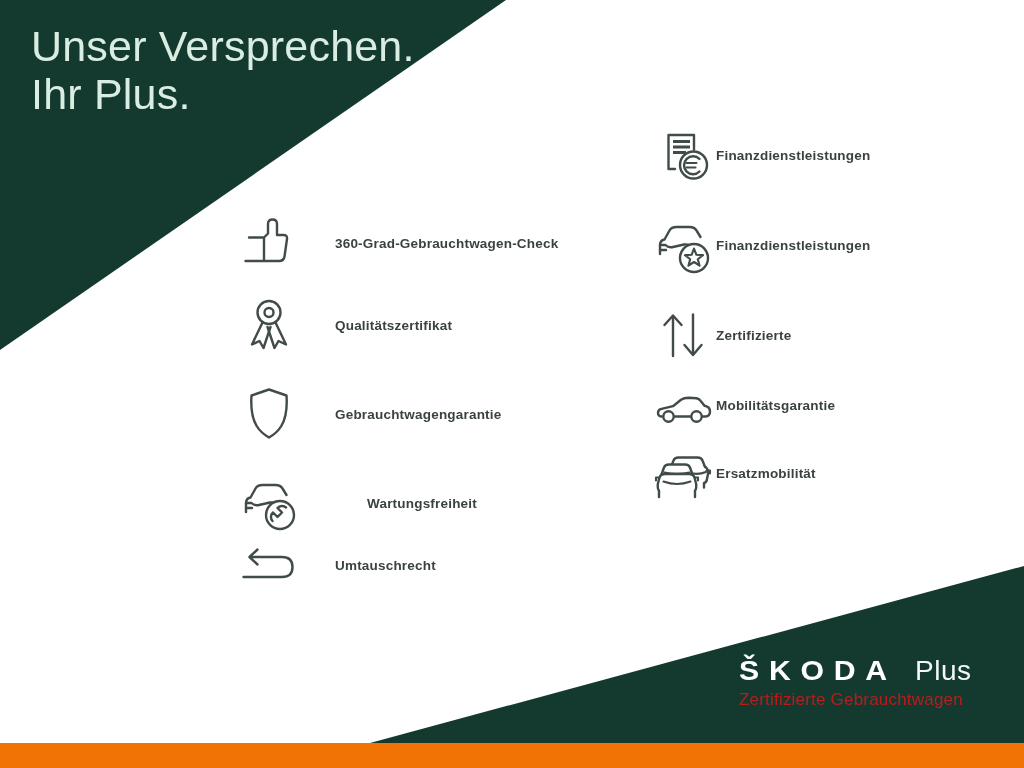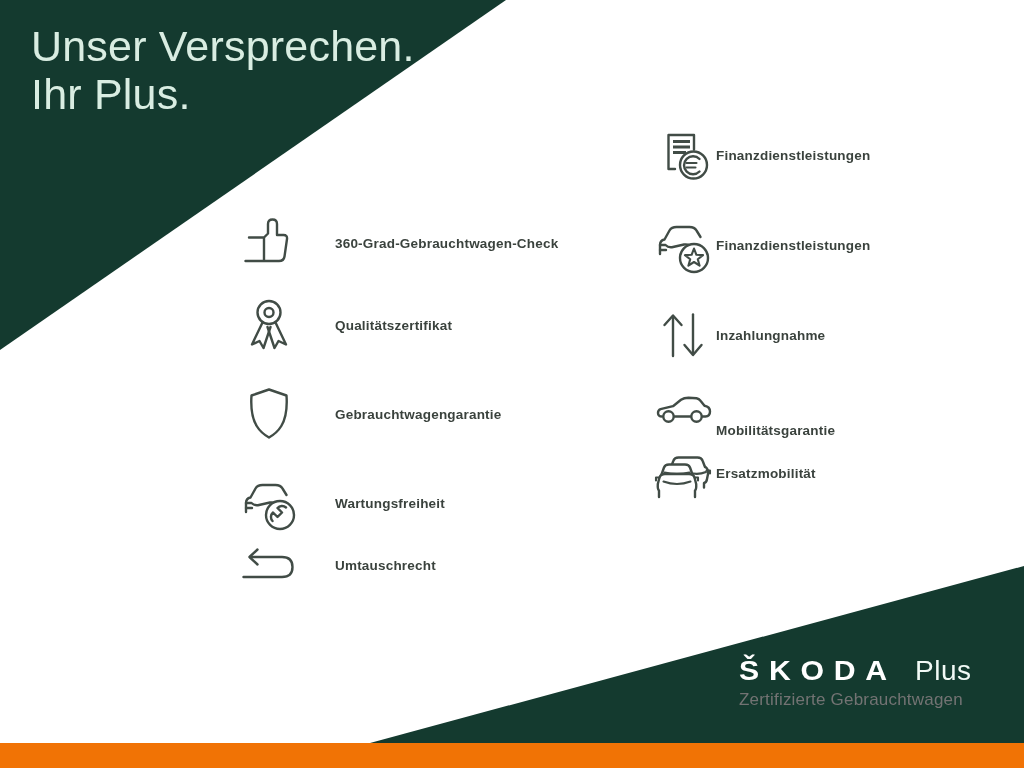--- a/index.html
+++ b/index.html
@@ -37,32 +37,32 @@
   .logo-block{ position:absolute; left:739px; top:656px; color:#ffffff; }
   .logo-line{ position:relative; height:32px; }
   .logo-brand{
     display:inline-block; font-size:28px; font-weight:700; letter-spacing:9px;
     transform:scaleX(1.08); transform-origin:left center; line-height:30px;
   }
   .logo-suffix{
     position:absolute; left:176px; top:0; font-size:28px; font-weight:400; line-height:30px;
     letter-spacing:0.5px; color:#F2FAF6;
   }
-  .logo-tagline{ font-size:17px; font-weight:400; color:#737373; letter-spacing:0.2px; margin-top:2px; }
+  .logo-tagline{ font-size:17px; font-weight:400; color:#b91c1c; letter-spacing:0.2px; margin-top:2px; }
 
   
   #row-l1{ left:236px; top:210px;justify-content:flex-end; }
   #row-l2{ left:236px; top:292px; }
   #row-l3{ left:236px; top:381px;text-align:center; }
-  #row-l4{ left:236px; top:470px; }
+  #row-l4{ left:236px; top:470px;gap:32px; }
   #row-l5{ left:236px; top:532px; }
   #row-r1{ left:650px; top:122px; }
   #row-r2{ left:650px; top:212px; }
   #row-r3{ left:650px; top:302px; }
-  #row-r4{ left:650px; top:372px;align-items:flex-end; }
+  #row-r4{ left:650px; top:372px; }
   #row-r5{ left:650px; top:440px; }
 </style>
 </head>
 <body>
 
 <div id="stage">
 
   <svg id="bg-shapes" viewBox="0 0 1024 768" preserveAspectRatio="none">
     <polygon points="0,0 506,0 0,350" fill="#143A2F"></polygon>
     <polygon points="370,743 1024,566 1024,743" fill="#143A2F"></polygon>
@@ -157,21 +157,21 @@
 
   <div class="service-row col-right" id="row-r3">
     <div class="icon-box">
       <svg class="icon-svg" viewBox="0 0 64 64">
         <path d="M22 53 V13.5"></path>
         <path d="M13.5 22 L22 12.5 L30.5 22"></path>
         <path d="M42 11.5 V51"></path>
         <path d="M33.5 42 L42 52 L50.5 42"></path>
       </svg>
     </div>
-    <span class="label">Inzahlungnahme</span>
+    <span class="label">Zertifizierte</span>
   </div>
 
   <div class="service-row col-right" id="row-r4">
     <div class="icon-box">
       <svg class="icon-svg" viewBox="0 0 64 64">
         <path d="M11 43.5 Q7 43.5 7 40 Q7 37.2 9.5 36.2 L22 33.2 L30 26.8 Q33 24.8 37.5 24.8 L45.5 25.3 Q48 25.8 49.5 27.8 L53.5 32.8 Q59 33.8 59 38.6 Q59 43.5 54.5 43.5 H51.5"></path>
         <path d="M23.5 43.5 H39.5"></path>
         <circle class="mask" cx="17.5" cy="43.5" r="5.2"></circle>
         <circle class="mask" cx="45.5" cy="43.5" r="5.2"></circle>
       </svg>

